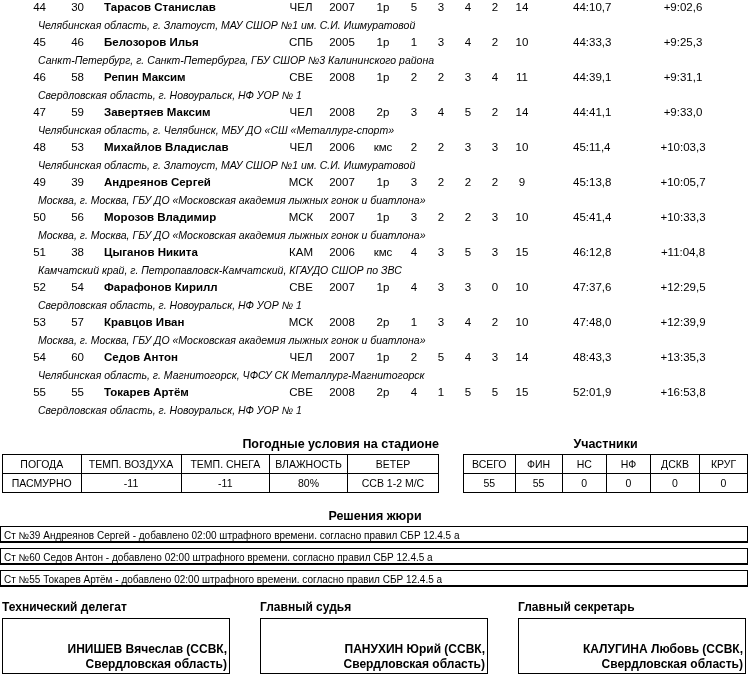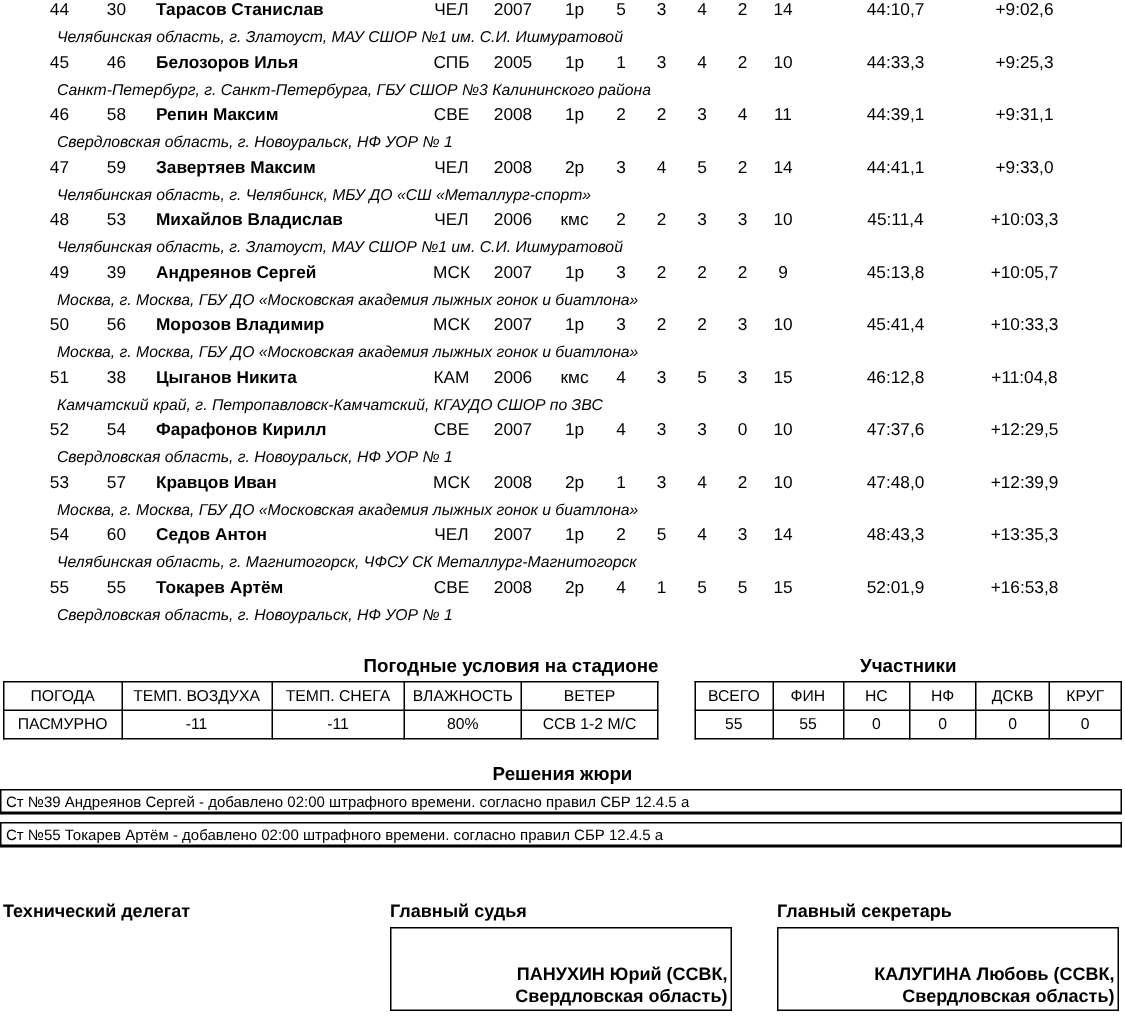--- a/index.html
+++ b/index.html
@@ -42,21 +42,21 @@
   .c-bib    { left: 62px;  width: 22px; text-align: right; font-weight: normal; }
   .c-name   { left: 104px; text-align: left; }
   .c-region { left: 283px; width: 36px; text-align: center; font-weight: normal; }
   .c-year   { left: 325px; width: 34px; text-align: center; font-weight: normal; }
   .c-rang   { left: 368px; width: 30px; text-align: center; font-weight: normal; }
   .c-p1     { left: 405px; width: 18px; text-align: center; font-weight: normal; }
   .c-p2     { left: 432px; width: 18px; text-align: center; font-weight: normal; }
   .c-p3     { left: 459px; width: 18px; text-align: center; font-weight: normal; }
   .c-p4     { left: 486px; width: 18px; text-align: center; font-weight: normal; }
   .c-ptot   { left: 511px; width: 22px; text-align: center; font-weight: normal; }
-  .c-time   { left: 573px; width: 48px; text-align: center; font-weight: normal; }
+  .c-time   { left: 573px; width: 48px; text-align: left; font-weight: normal; }
   .c-behind { left: 655px; width: 56px; text-align: center; font-weight: normal; }
 
   .crow {
     position: relative;
     height: 18px;
     font-size: 10.5px;
     font-style: italic;
     white-space: nowrap;
   }
   .crow span {
@@ -468,27 +468,31 @@
         </tr>
       </tbody>
     </table>
   </div>
 </div>
 
 <div id="jury">
   <div id="jury-title">Решения жюри</div>
   <div id="jury-rows">
       <div class="jury-row">Ст №39 Андреянов Сергей -  добавлено 02:00 штрафного времени. согласно правил СБР 12.4.5 а</div>
+      <div class="jury-row">Ст №60 Седов Антон -  добавлено 02:00 штрафного времени. согласно правил СБР 12.4.5 а</div>
       <div class="jury-row">Ст №55 Токарев Артём -  добавлено 02:00 штрафного времени. согласно правил СБР 12.4.5 а</div>
     </div>
 </div>
 
 <div id="officials">
     <div class="official" id="official-0">
       <div class="official-role">Технический делегат</div>
+      <div class="official-box">
+        <div class="official-name">ИНИШЕВ Вячеслав  (ССВК, Свердловская область)</div>
+      </div>
     </div>
     <div class="official" id="official-1">
       <div class="official-role">Главный судья</div>
       <div class="official-box">
         <div class="official-name">ПАНУХИН Юрий  (ССВК, Свердловская область)</div>
       </div>
     </div>
     <div class="official" id="official-2">
       <div class="official-role">Главный секретарь</div>
       <div class="official-box">

